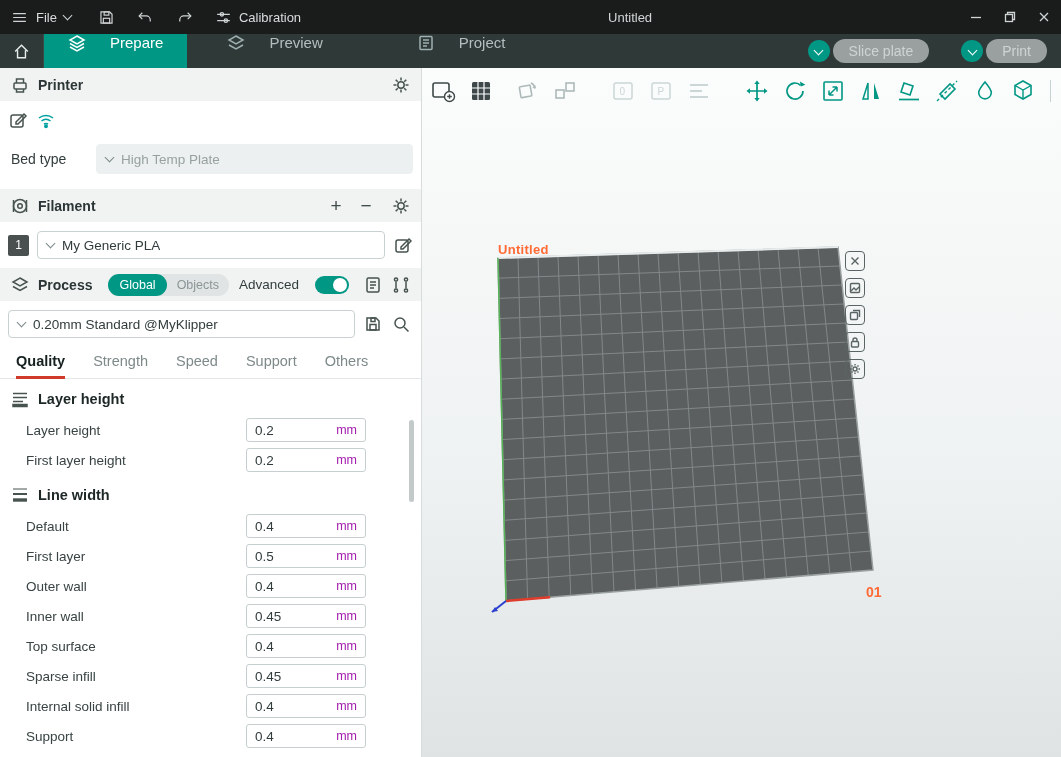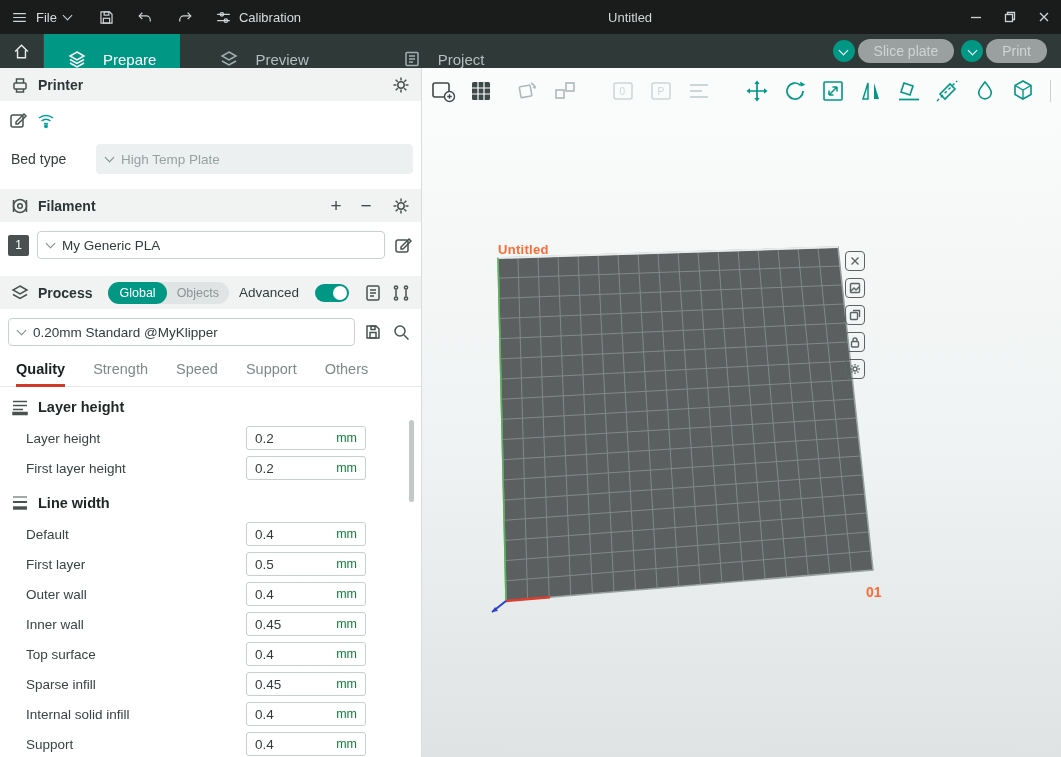--- a/index.html
+++ b/index.html
@@ -17,29 +17,29 @@
   .cal { display:flex; align-items:center; gap:6px; }
   .tb-title { flex:1; text-align:center; color:#d2d6d6; font-size:13px; }
   .winbtns { display:flex; }
   .winbtn { width:34px; height:34px; display:grid; place-items:center; }
   .winbtn svg { width:16px; height:16px; }
   .winbtn path, .winbtn rect { stroke:#cfd4d4; stroke-width:1.3; fill:none; }
 
   
   .tabbar { height:34px; background:#2f3938; display:flex; align-items:stretch; }
   .homebtn { width:44px; display:grid; place-items:center; border-right:1px solid rgba(255,255,255,.07); }
-  .tab { display:flex; align-items:flex-end; gap:17px; padding:0 24px; color:#b4bebe; font-size:15px; }
+  .tab { display:flex; align-items:flex-start; gap:24px; padding:0 24px; color:#b4bebe; font-size:15px; }
   .tab svg { width:18px; height:18px; }
   .tab path, .tab rect, .tab ellipse { stroke:#9fb0b0; stroke-width:1.5; fill:none; }
   .tab.active { background:#009784; color:#fff; }
   .tab.active path { stroke:#fff; }
   .tab-preview { margin-left:16px; }
   .tab-device { margin-left:38px; }
   .tab-project { margin-left:46px; }
-  .runbtns { margin-left:auto; display:flex; align-items:center; gap:7px; padding-right:14px; }
+  .runbtns { margin-left:auto; display:flex; align-items:center; gap:32px; padding-right:14px; }
   .runbtn { display:flex; align-items:center; }
   .circ { width:22px; height:22px; border-radius:50%; background:#009784; display:grid;
           place-items:center; margin-right:3px; z-index:1; }
   .circ .chev { border-color:#fff; margin-top:-2px; }
   .pill { height:24px; background:#9aa0a0; border-radius:12px; color:#ced4d4; font-size:14px;
           display:flex; align-items:center; padding:0 16px; }
   .chev { width:7px; height:7px; border-left:1.6px solid #7c8888; border-bottom:1.6px solid #7c8888;
           transform:rotate(-45deg); display:inline-block; margin-top:-3px; }
 
   
@@ -73,21 +73,21 @@
   .ptab.act { color:#15201f; font-weight:700; }
   .ptab.act::after { content:""; position:absolute; left:0; right:0; bottom:0; height:3px; background:#d03a2b; }
   .ghead { display:flex; gap:8px; align-items:center; padding:10px 10px 6px; font-size:14.5px;
            font-weight:700; color:#1d2726; }
   .prow { display:flex; align-items:center; height:30px; padding:0 55px 0 26px; }
   .plabel { flex:1; font-size:13.5px; color:#394343; }
   .pinput { width:120px; height:24px; border:1px solid #c6cfcf; border-radius:3px; display:flex;
             align-items:center; padding:0 8px; gap:4px; background:#fff; }
   .pinput input { flex:1; min-width:0; border:none; outline:none; background:transparent;
                   font-family:"Liberation Sans",sans-serif; font-size:13.5px; color:#323c3c; }
-  .unit { font-size:12.5px; color:#15803d; }
+  .unit { font-size:12.5px; color:#a21caf; }
   .scrollthumb { position:absolute; right:7px; top:352px; width:5px; height:82px; border-radius:3px;
                  background:#c3c8c8; }
 
   
   .viewport { position:absolute; left:422px; top:68px; right:0; bottom:0;
               background:linear-gradient(180deg,#fbfcfc,#eff2f2 58%,#dfe3e3); }
   .vtoolbar { position:absolute; top:10px; left:8px; display:flex; align-items:center; gap:12px; }
   .vicon { width:26px; height:26px; display:block; }
   .mlA { margin-left:8px; } .mlB { margin-left:20px; }
   .vdivider { width:1px; height:22px; background:#c9d2d2; margin:0 2px; }
@@ -257,21 +257,21 @@
       <div class="combo">
         <span class="chev"></span>
         <span class="txt">My Generic PLA</span>
       </div>
       <svg class="sic" viewBox="0 0 20 20">
           <rect x="3" y="5" width="12" height="12" rx="2"></rect>
           <path d="M8 12l8-8 2 2-8 8H8z"></path>
         </svg>
     </div>
 
-    <div class="band" style="margin-top:12px">
+    <div class="band" style="margin-top:4px">
       <svg class="sic" viewBox="0 0 20 20">
           <path d="M10 3l7 4-7 4-7-4z"></path>
           <path d="M3 11.5l7 4 7-4"></path>
         </svg>
       <span class="band-title">Process</span>
       <div class="seg">
         <span class="seg-on">Global</span>
         <span class="seg-off">Objects</span>
       </div>
       <span class="adv">Advanced</span>

